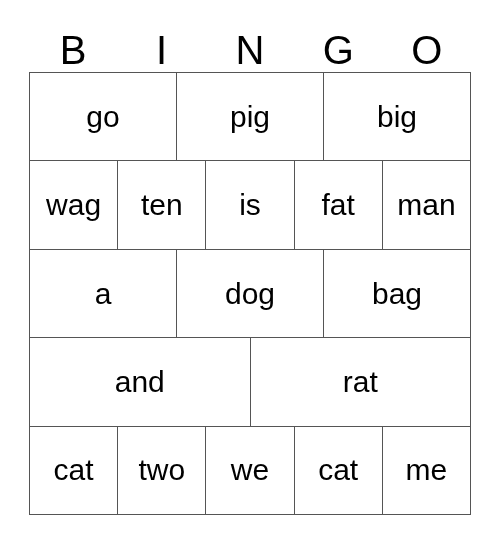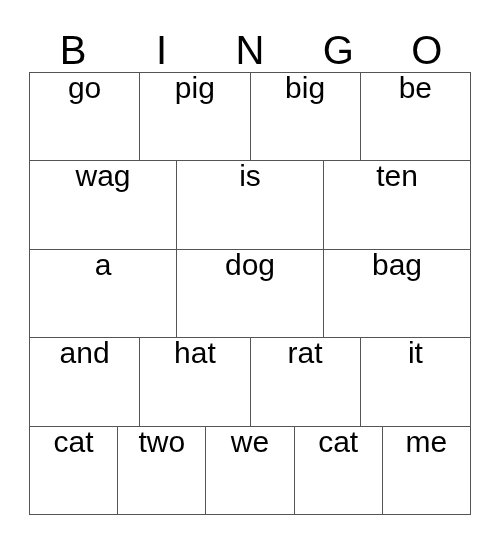--- a/index.html
+++ b/index.html
@@ -70,20 +70,21 @@
     flex: 1 1 0;
     display: flex;
     min-height: 0;
   }
   .grid-cell {
     flex: 1 1 0;
     box-sizing: border-box;
     border-right: 1px solid #555555;
     border-bottom: 1px solid #555555;
     display: flex;
+    align-items: center;
     justify-content: center;
     background: #ffffff;
     overflow: hidden;
   }
   .cell-text {
     font-family: "Liberation Sans", sans-serif;
     font-size: 30px;
     font-weight: 400;
     color: #000000;
     line-height: 1;
@@ -119,61 +120,58 @@
     <div class="grid-row">
       <div class="grid-cell">
           <span class="cell-text">go</span>
         </div>
       <div class="grid-cell">
           <span class="cell-text">pig</span>
         </div>
       <div class="grid-cell">
           <span class="cell-text">big</span>
         </div>
-      <div class="grid-cell">
-          <span class="cell-text">be</span>
-        </div>
     </div>
 
     <div class="grid-row">
       <div class="grid-cell">
           <span class="cell-text">wag</span>
         </div>
       <div class="grid-cell">
+          <span class="cell-text">ten</span>
+        </div>
+      <div class="grid-cell">
           <span class="cell-text">is</span>
         </div>
       <div class="grid-cell">
-          <span class="cell-text">ten</span>
+          <span class="cell-text">fat</span>
+        </div>
+      <div class="grid-cell">
+          <span class="cell-text">man</span>
         </div>
     </div>
 
     <div class="grid-row">
       <div class="grid-cell">
           <span class="cell-text">a</span>
         </div>
       <div class="grid-cell">
           <span class="cell-text">dog</span>
         </div>
       <div class="grid-cell">
           <span class="cell-text">bag</span>
         </div>
     </div>
 
     <div class="grid-row">
       <div class="grid-cell">
           <span class="cell-text">and</span>
         </div>
       <div class="grid-cell">
-          <span class="cell-text">hat</span>
-        </div>
-      <div class="grid-cell">
           <span class="cell-text">rat</span>
-        </div>
-      <div class="grid-cell">
-          <span class="cell-text">it</span>
         </div>
     </div>
 
     <div class="grid-row">
       <div class="grid-cell">
           <span class="cell-text">cat</span>
         </div>
       <div class="grid-cell">
           <span class="cell-text">two</span>
         </div>

